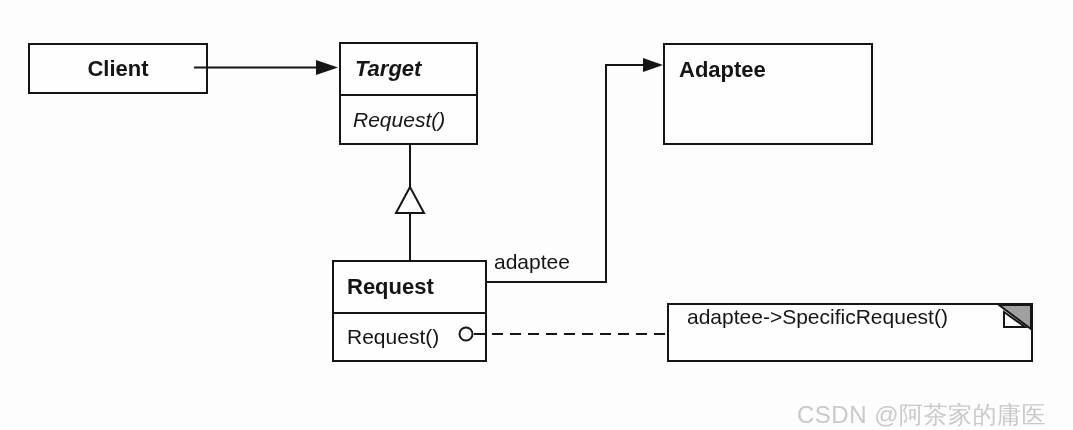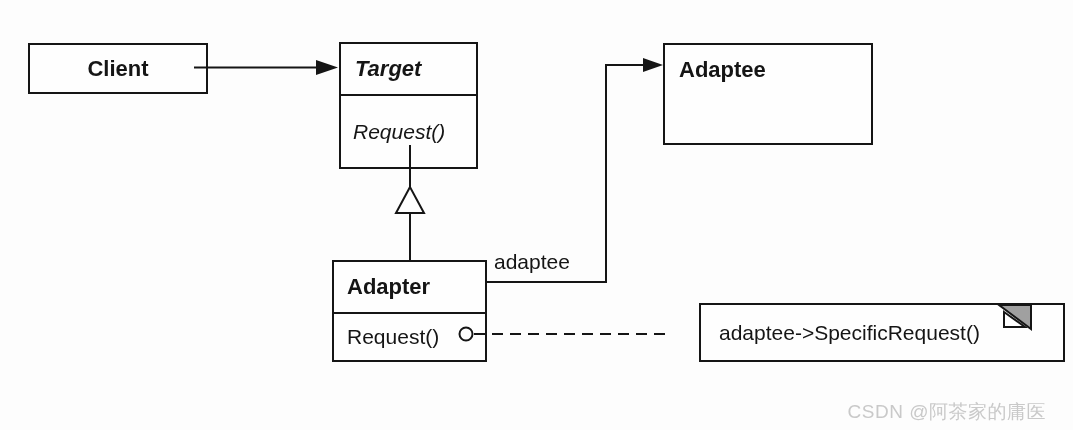--- a/index.html
+++ b/index.html
@@ -20,58 +20,57 @@
   .name-compartment { font-weight:bold; font-size:22px; }
   .method-compartment { border-top:2px solid var(--color-line,#151515); font-size:21px; flex:1; }
   .centered { justify-content:center; }
   .abstract-name { font-style:italic; }
   .abstract-method { font-style:italic; }
   .float-label { position:absolute; font-size:21px; }
   .note-box {
     position:absolute; box-sizing:border-box;
     background:var(--color-box_fill,#fefefe);
     border:2px solid var(--color-line,#151515);
-    display:flex; align-items:center;
+    display:flex; 
     font-size:21px;
-    margin-left:32px;
   }
   .overlay { position:absolute; left:0; top:0; pointer-events:none; }
   .stroke-line { stroke:var(--color-line,#151515); stroke-width:2; fill:none; }
   .fill-line   { fill:var(--color-line,#151515); stroke:none; }
   .hollow      { fill:var(--color-box_fill,#fefefe); stroke:var(--color-line,#151515); stroke-width:2; }
   .dashed      { stroke:var(--color-line,#151515); stroke-width:2; stroke-dasharray:11 7; fill:none; }
   .fold-back   { fill:var(--color-note_fold,#a0a0a0); stroke:var(--color-line,#151515); stroke-width:2; }
   .fold-flap   { fill:var(--color-box_fill,#fefefe); stroke:var(--color-line,#151515); stroke-width:2; }
   .watermark {
     position:absolute; right:27px; top:399px;
-    font-size:19px; letter-spacing:0.5px;
+    font-size:24px; letter-spacing:0.5px;
     color:var(--color-watermark,#c9c9c9);
     white-space:nowrap;
   }
 </style>
 </head>
 <body>
 
 <div class="canvas">
 
   <div class="uml-class" style="left:28px; top:43px; width:180px; height:51px;">
     <div class="compartment name-compartment centered" style="flex:1;">Client</div>
   </div>
 
-  <div class="uml-class" style="left:339px; top:42px; width:139px; height:127px;text-align:center;">
+  <div class="uml-class" style="left:339px; top:42px; width:139px; height:103px;text-align:center;">
     <div class="compartment name-compartment abstract-name" style="height:50px; padding-left:14px;">Target</div>
     <div class="compartment method-compartment abstract-method" style="padding-left:12px;">Request()</div>
   </div>
 
   <div class="uml-class" style="left:663px; top:43px; width:210px; height:102px;">
     <div class="compartment name-compartment" style="height:49px; padding-left:14px;">Adaptee</div>
   </div>
 
   <div class="uml-class" style="left:332px; top:260px; width:155px; height:102px;">
-    <div class="compartment name-compartment" style="height:50px; padding-left:13px;">Adapter</div>
+    <div class="compartment name-compartment" style="height:50px; padding-left:13px;">Request</div>
     <div class="compartment method-compartment" style="padding-left:13px;">Request()</div>
   </div>
 
   <div class="float-label" style="left:494px; top:250px;">adaptee</div>
 
   <div class="note-box" style="left:667px; top:303px; width:366px; height:59px; padding-left:18px;">
     <span>adaptee-&gt;SpecificRequest()</span>
   </div>
 
   <svg class="overlay" width="1073" height="430" viewBox="0 0 1073 430">

